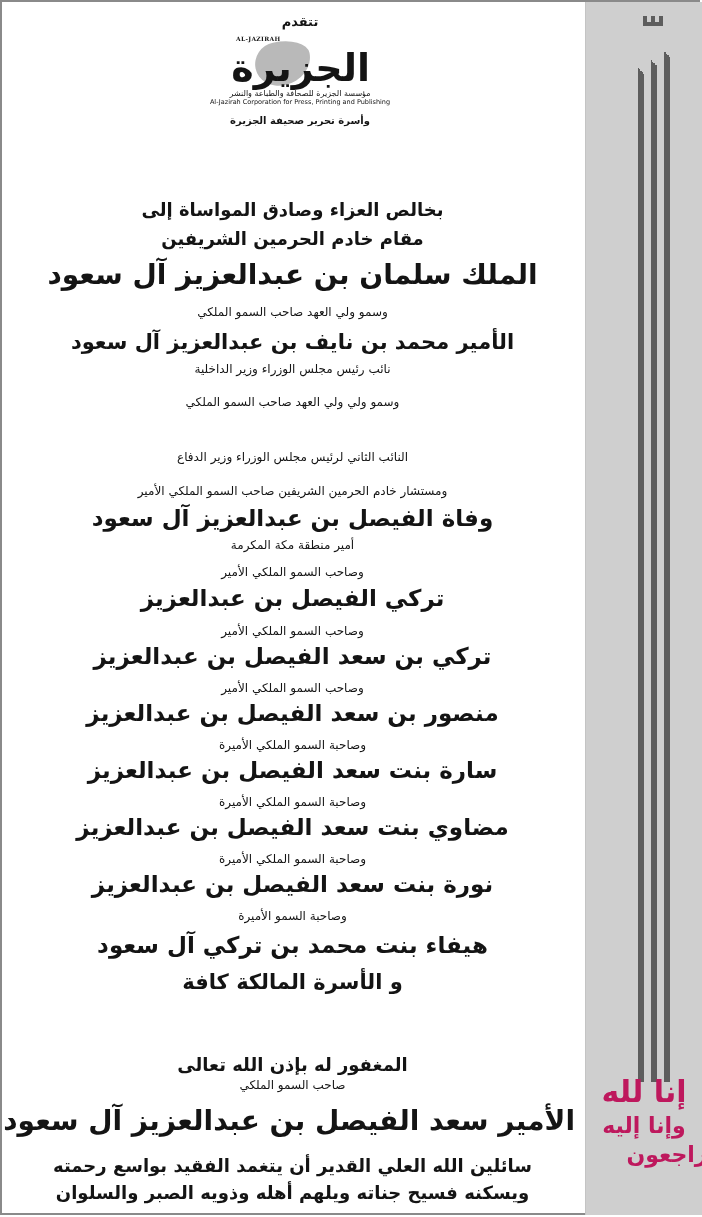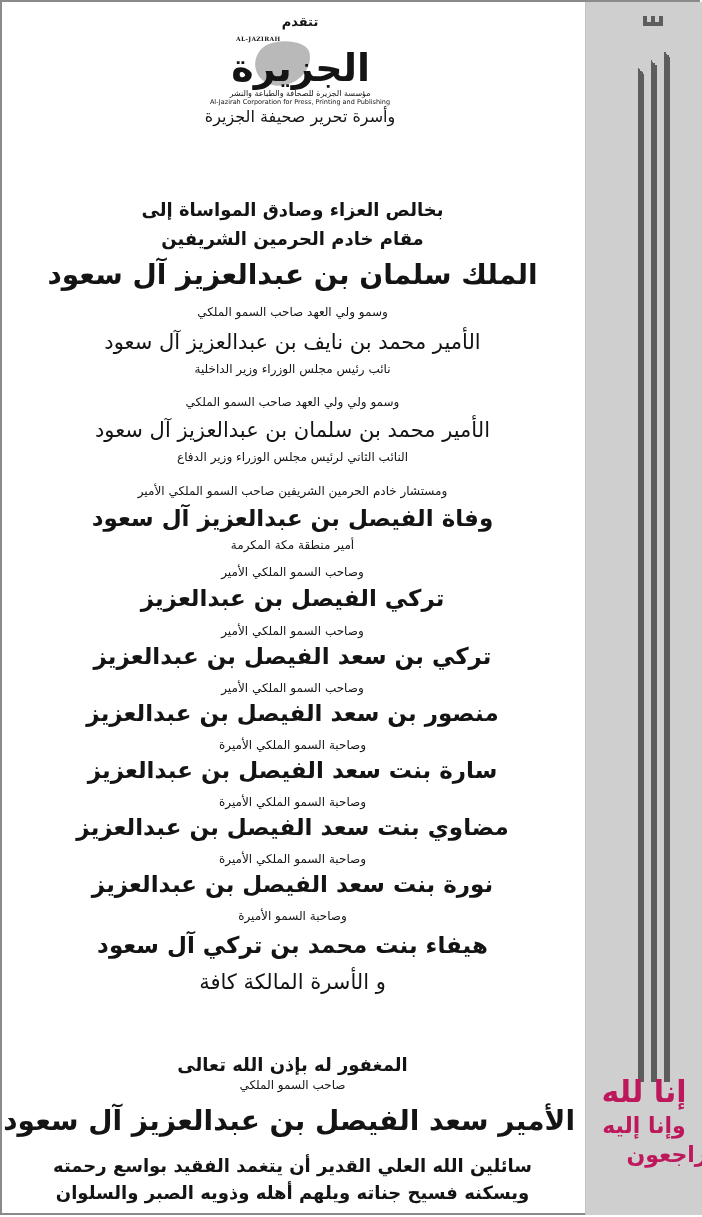--- a/index.html
+++ b/index.html
@@ -46,25 +46,25 @@
     .logo-row { position: relative; height: 56px; }
     .logo-map {
       position: absolute; left: 55px; top: 8px; width: 56px; height: 44px;
       background: #b9b9b9; border-radius: 40% 60% 55% 45% / 50% 40% 60% 50%;
       transform: rotate(-12deg);
     }
     .logo-latin { position: absolute; left: 36px; top: 2px; font-family: "DejaVu Serif", serif; font-size: 6px; font-weight: bold; letter-spacing: 0.3px; direction: ltr; }
     .logo-ar { position: absolute; right: 30px; top: 4px; font-size: 38px; font-weight: bold; line-height: 50px; direction: rtl; margin-top: 6px; }
     .corp-ar { font-size: 8px; letter-spacing: 0.5px; display: block; direction: rtl; }
     .corp-en { font-size: 6.5px; display: block; direction: ltr; }
-    .corp-staff { font-size: 16px; font-weight: normal; display: block; direction: rtl; margin-top: 1px; }
+    .corp-staff { font-size: 10px; font-weight: bold; display: block; direction: rtl; margin-top: 9px; }
     .line { position: absolute; left: 0; width: 565px; white-space: nowrap; direction: rtl; text-align: center; }
     .s { font-size: 12px; }
     .sm { font-size: 18px; font-weight: bold; }
-    .b { font-size: 21px; font-weight: normal; letter-spacing: 0.2px; }
+    .b { font-size: 21px; font-weight: bold; letter-spacing: 0.2px; }
     .xb { font-size: 28px; font-weight: bold; }
     .big { font-size: 23px; font-weight: bold; letter-spacing: 1.5px; }
   </style>
 </head>
 <body>
 
 <div class="frame"></div>
 
 <div class="content">
 
@@ -82,21 +82,20 @@
 
   <div class="line sm" style="top:199px">بخالص العزاء وصادق المواساة إلى</div>
   <div class="line xb" style="top:258px">الملك سلمان بن عبدالعزيز آل سعود</div>
   <div class="line sm" style="top:228px">مقام خادم الحرمين الشريفين</div>
 
   <div class="line s" style="top:305px">وسمو ولي العهد صاحب السمو الملكي</div>
   <div class="line b" style="top:330px">الأمير محمد بن نايف بن عبدالعزيز آل سعود</div>
   <div class="line s" style="top:362px">نائب رئيس مجلس الوزراء وزير الداخلية</div>
 
   <div class="line s" style="top:395px">وسمو ولي ولي العهد صاحب السمو الملكي</div>
-  <div class="line b" style="top:418px">الأمير محمد بن سلمان بن عبدالعزيز آل سعود</div>
   <div class="line s" style="top:450px">النائب الثاني لرئيس مجلس الوزراء وزير الدفاع</div>
 
   <div class="line s" style="top:484px">ومستشار خادم الحرمين الشريفين صاحب السمو الملكي الأمير</div>
   <div class="line big" style="top:505px">وفاة الفيصل بن عبدالعزيز آل سعود</div>
   <div class="line s" style="top:538px">أمير منطقة مكة المكرمة</div>
 
   <div class="line s" style="top:565px">وصاحب السمو الملكي الأمير</div>
   <div class="line big" style="top:585px">تركي الفيصل بن عبدالعزيز</div>
 
   <div class="line s" style="top:624px">وصاحب السمو الملكي الأمير</div>

